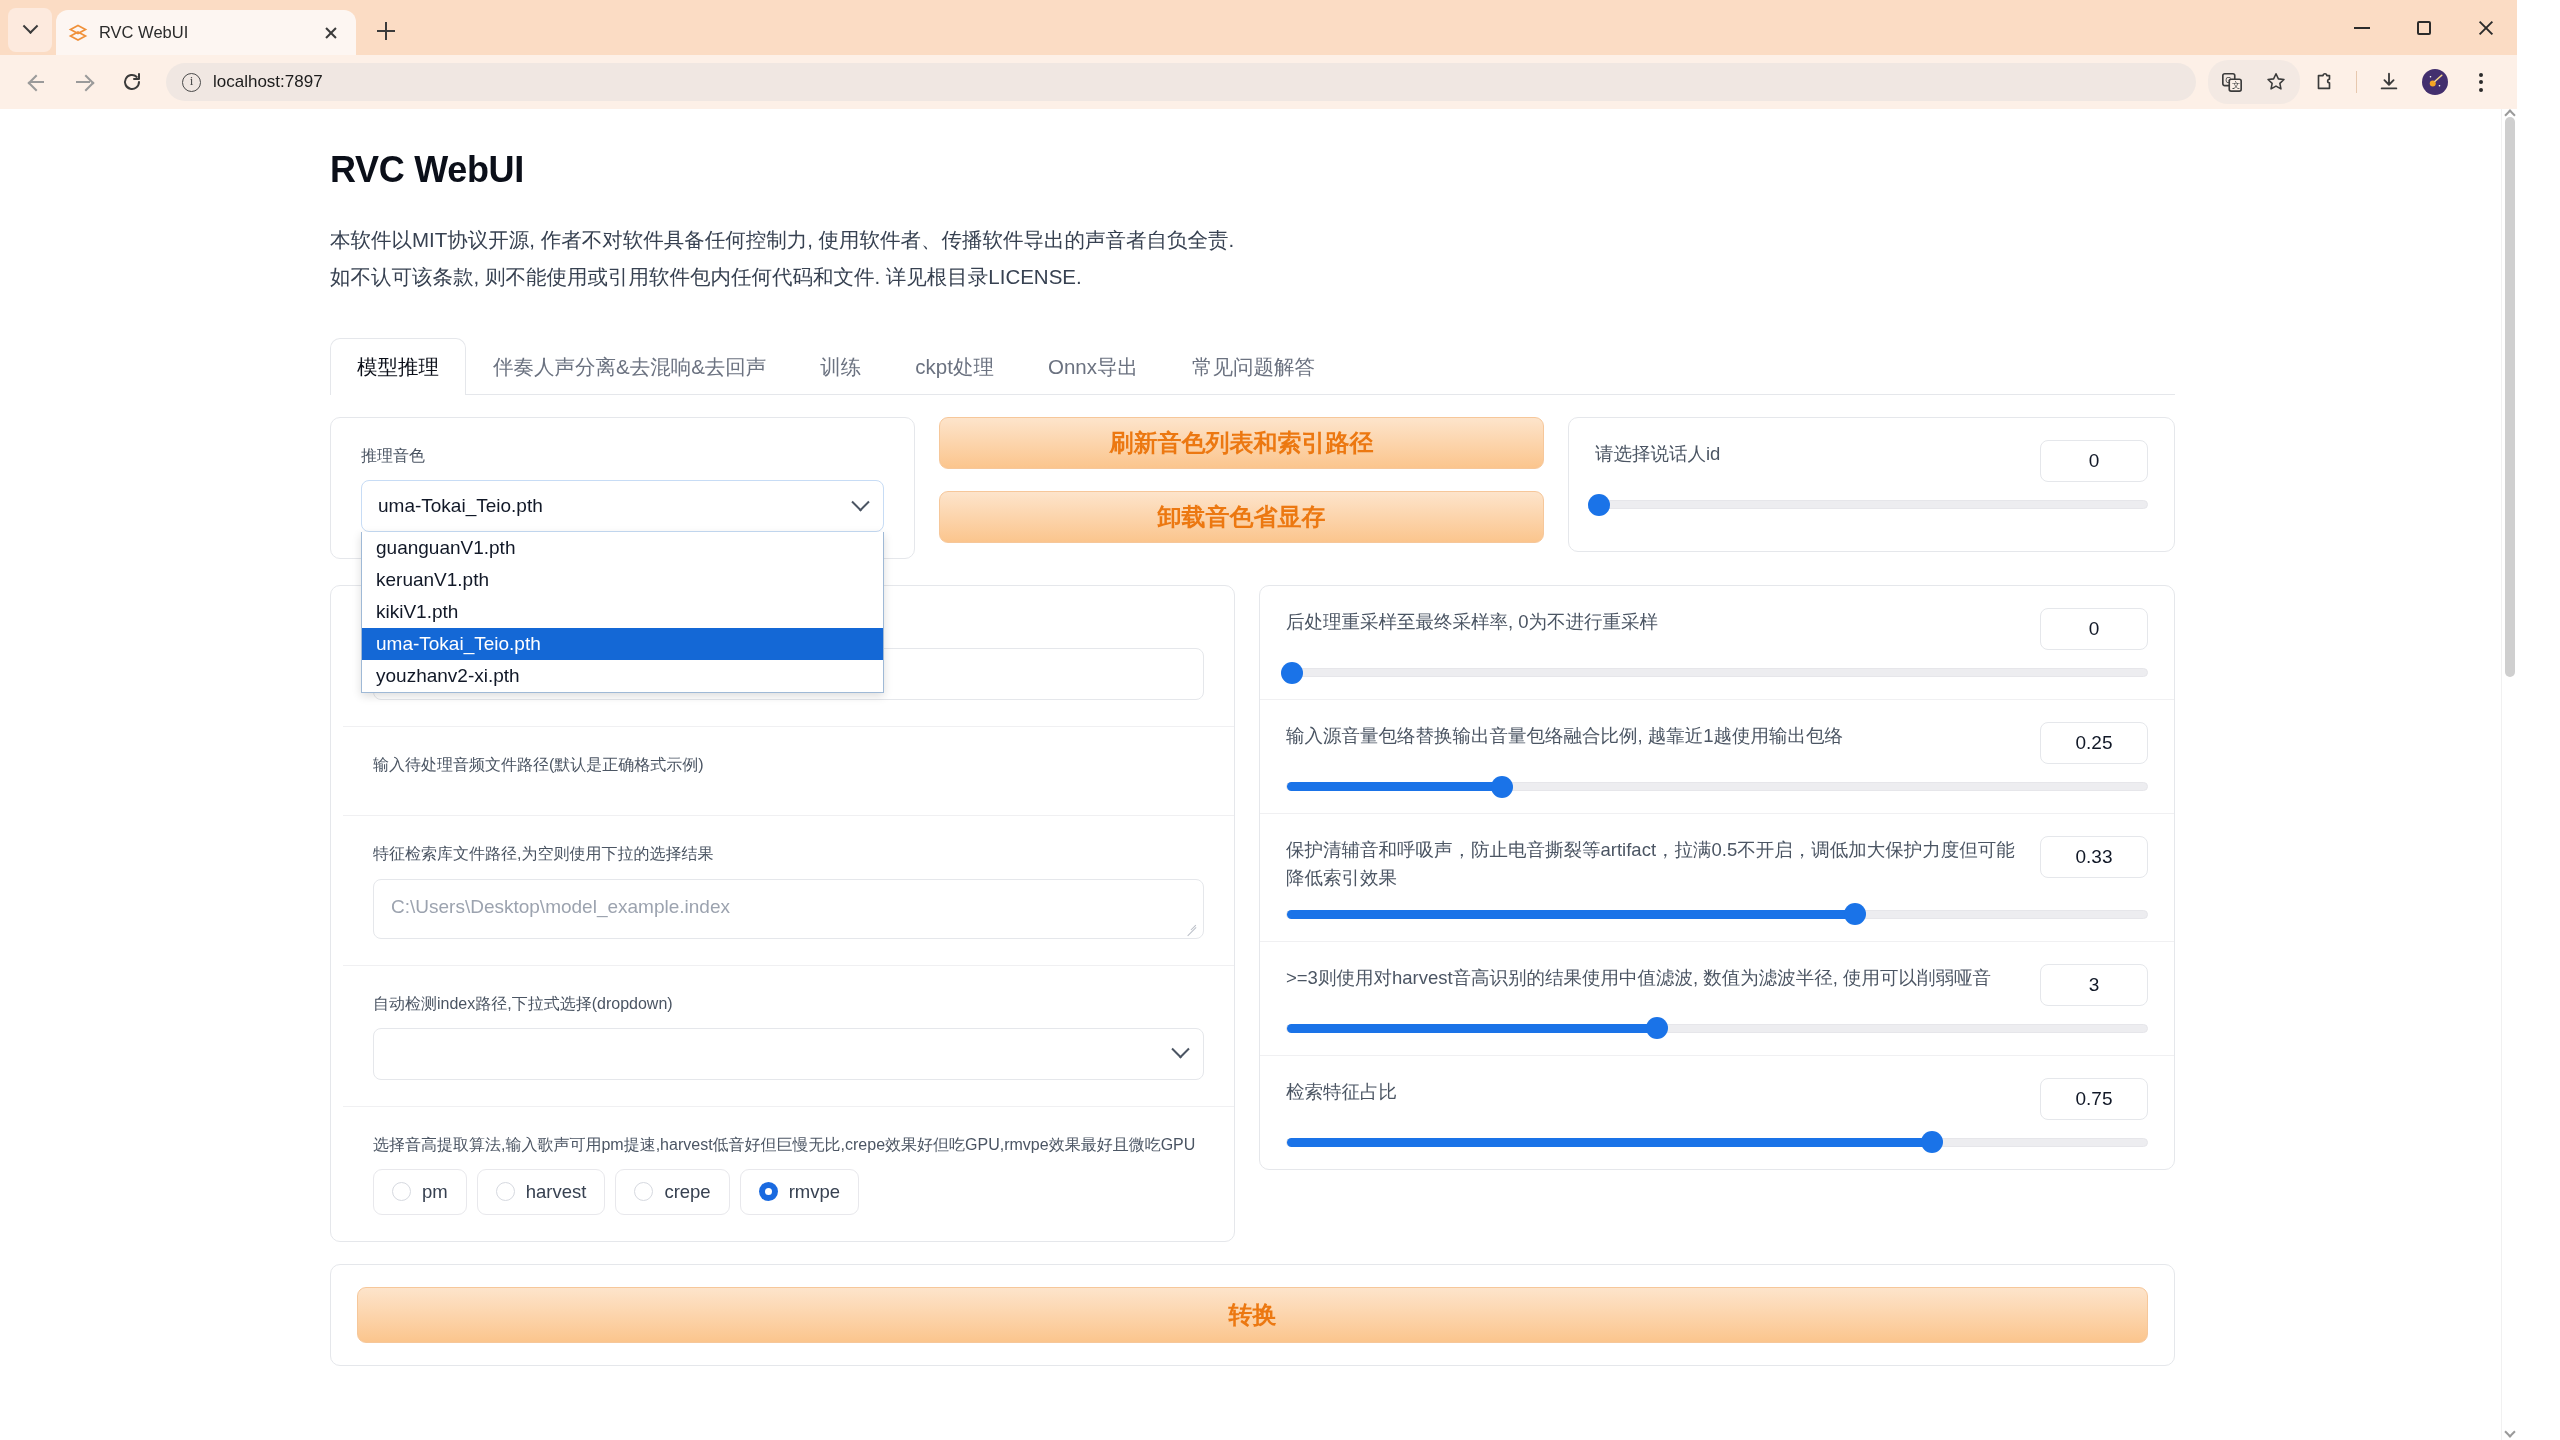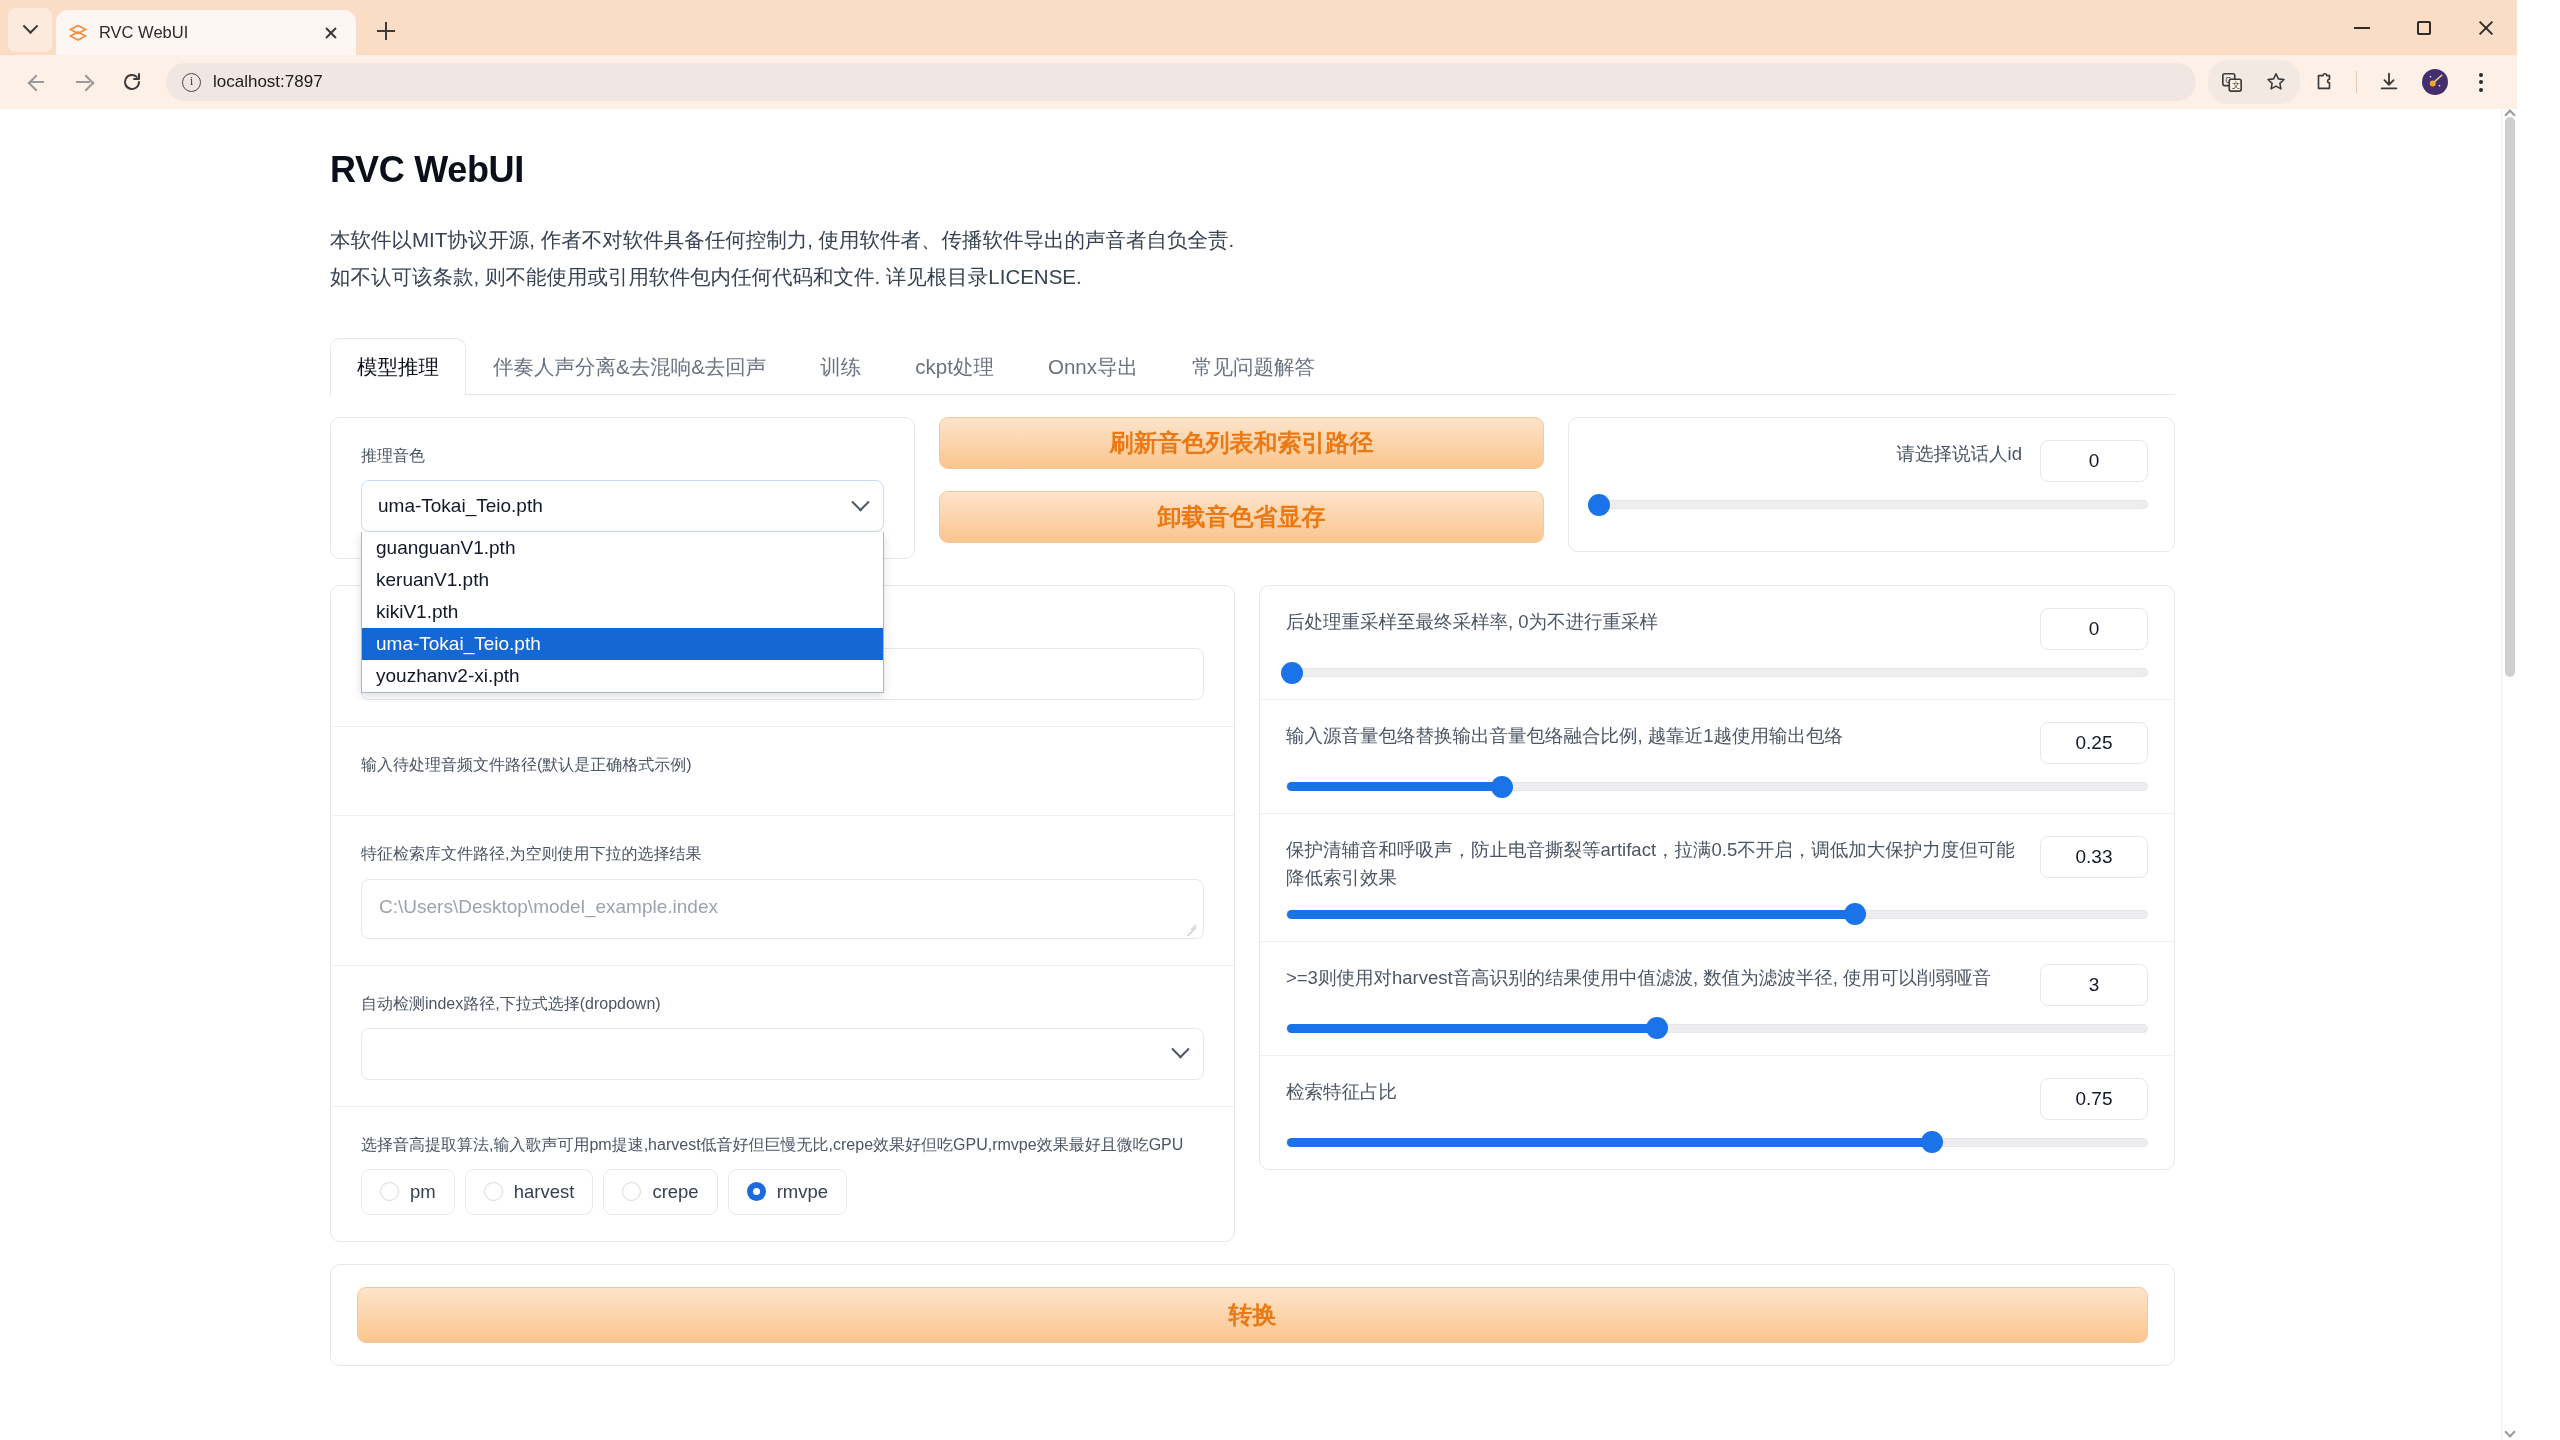--- a/index.html
+++ b/index.html
@@ -305,34 +305,34 @@
                 <div class="dd-item">youzhanv2-xi.pth</div>
               </div>
             </div>
           </div>
 
           <div class="col-m">
             <div class="orange-btn">刷新音色列表和索引路径</div>
             <div class="orange-btn">卸载音色省显存</div>
           </div>
 
-          <div class="col-r panel slider-block" style="min-height:135px;text-align:right;">
+          <div class="col-r panel slider-block" style="min-height:135px;">
             <div class="slider-head">
               <span class="slider-label">请选择说话人id</span>
               <span class="slider-num">0</span>
             </div>
             <div class="track">
               <span class="knob" style="left:0.6%"></span>
             </div>
           </div>
         </div>
 
         <div class="row-2" style="margin-top:20px;">
 
-          <div class="panel" style="width:905px; flex:none;">
+          <div class="panel" style="width:905px; flex:none;padding-left:12px;">
 
             <div class="sub-panel">
               <span class="field-label">变调(整数, 半音数量, 升八度12降八度-12)</span>
               <div class="gr-input">0</div>
             </div>
 
             <div class="sub-panel block-sep">
               <span class="field-label">输入待处理音频文件路径(默认是正确格式示例)</span>
             </div>
 

